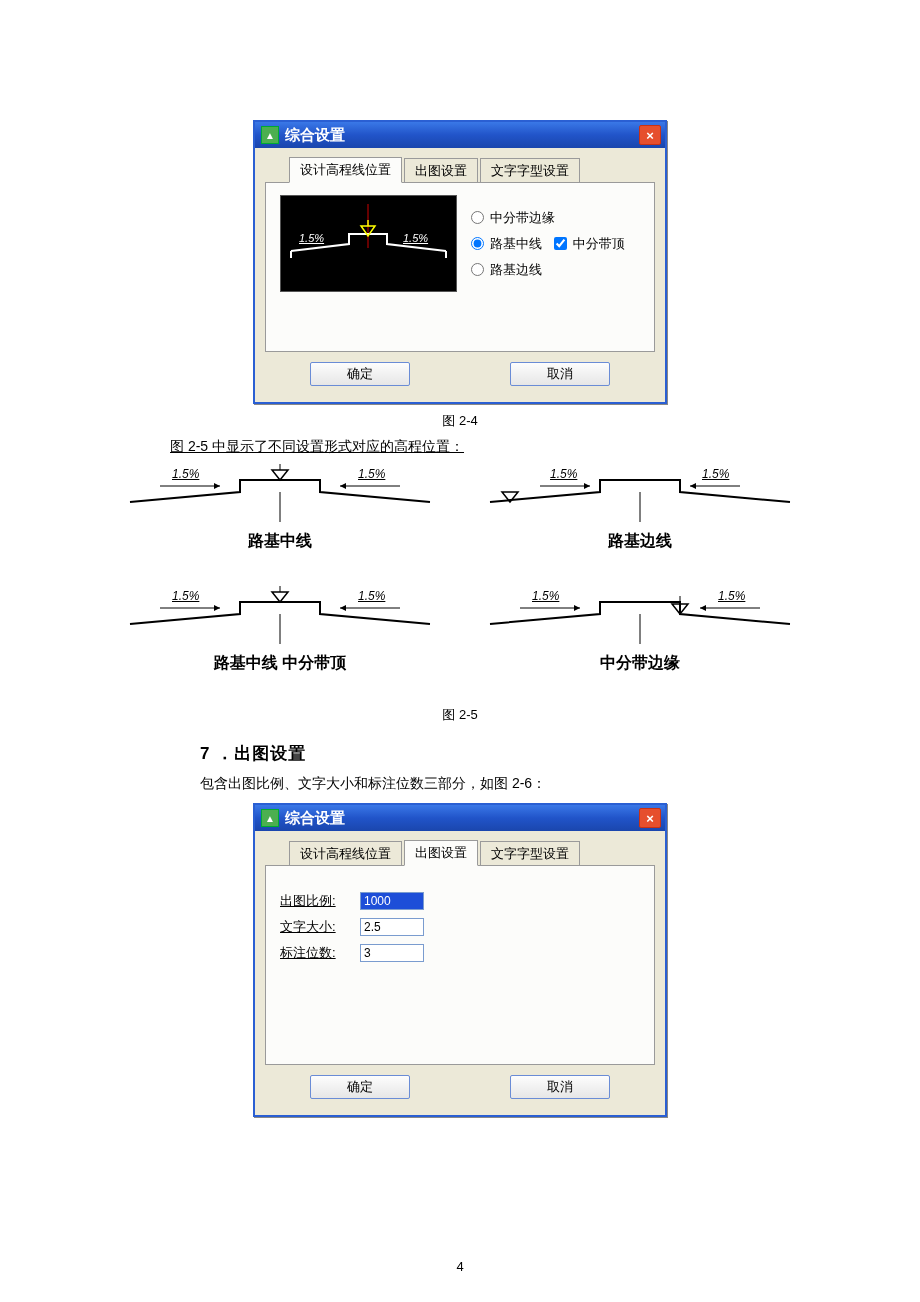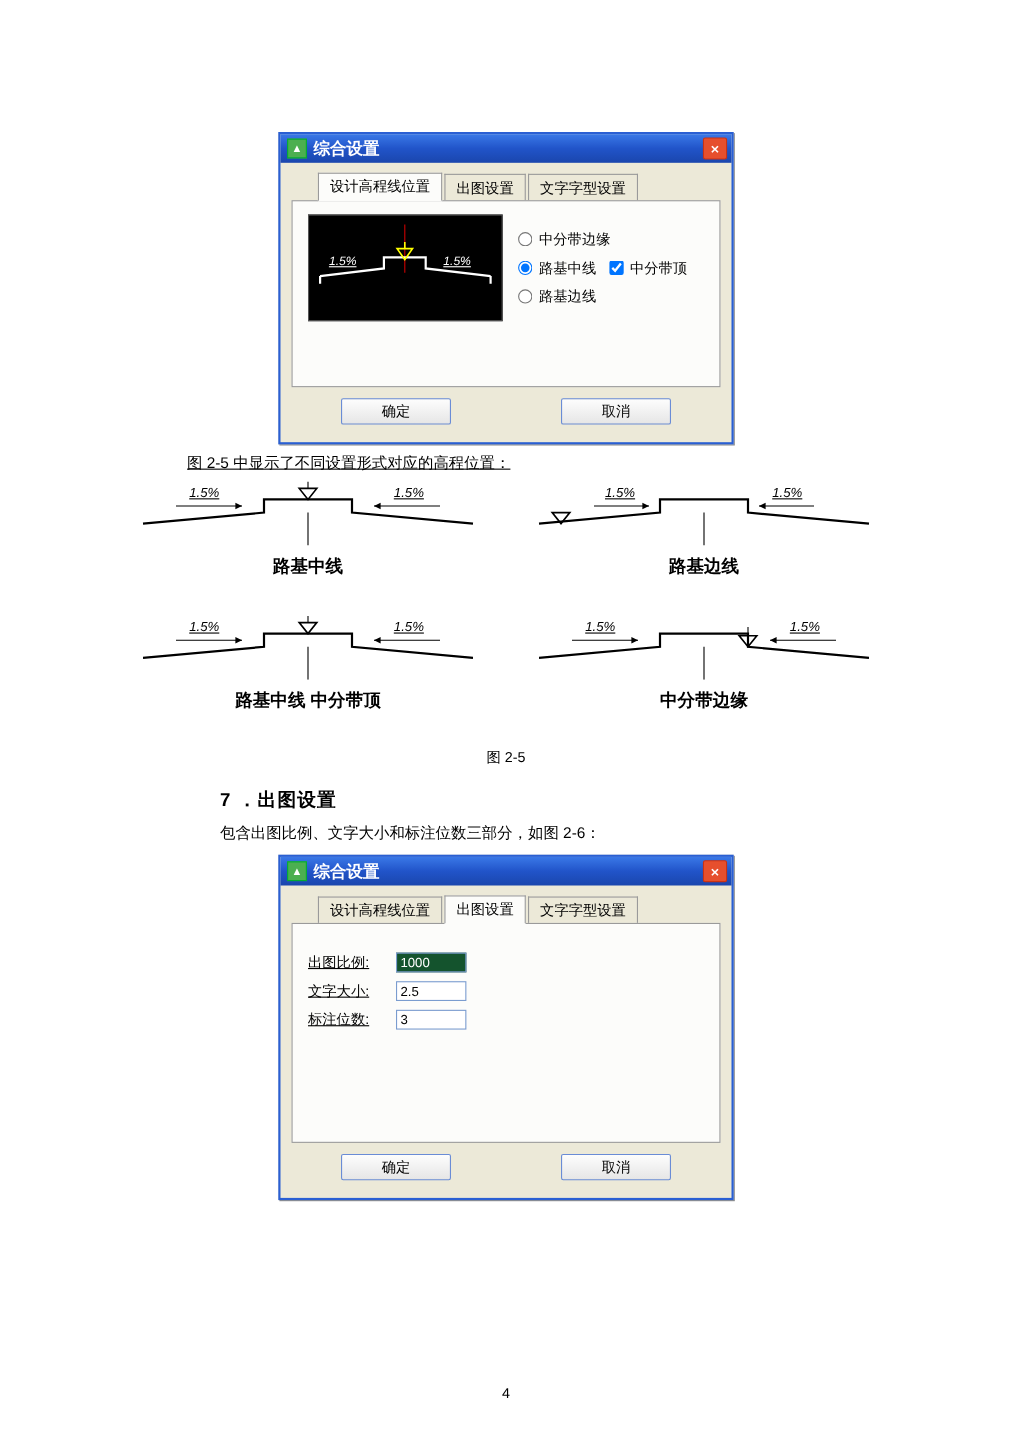--- a/index.html
+++ b/index.html
@@ -216,21 +216,21 @@
     font-size: 13px;
   }
   .formrow label { width: 70px; text-decoration: underline; }
   .formrow input[type=text] {
     width: 56px;
     font-size: 12px;
     padding: 1px 3px;
     border: 1px solid #7a9ccf;
   }
   .formrow input.sel {
-    background: #14532d;
+    background: #1d4ed8;
     color: #fff;
   }
 </style>
 </head>
 <body>
 
 <div class="page">
 
   <div class="dialog">
     <div class="titlebar">
@@ -283,20 +283,21 @@
           </div>
         </div>
       </div>
       <div class="btnrow">
         <div class="btn">确定</div>
         <div class="btn">取消</div>
       </div>
     </div>
   </div>
 
+  <div class="caption">图 2-4</div>
   <div class="bodytext">图 2-5 中显示了不同设置形式对应的高程位置：</div>
 
   <div class="xs-grid">
     <div class="xs-col">
       <svg class="xs-svg">
         <polyline points="10,40 120,30 120,18 200,18 200,30 310,40" fill="none" stroke="#000" stroke-width="2"></polyline>
         <line x1="160" y1="30" x2="160" y2="60" stroke="#000"></line>
         <polygon points="152,8 168,8 160,18" fill="none" stroke="#000" stroke-width="1.5"></polygon>
         <line x1="160" y1="2" x2="160" y2="8" stroke="#000"></line>
         <line x1="40" y1="24" x2="100" y2="24" stroke="#000" stroke-width="1"></line>

